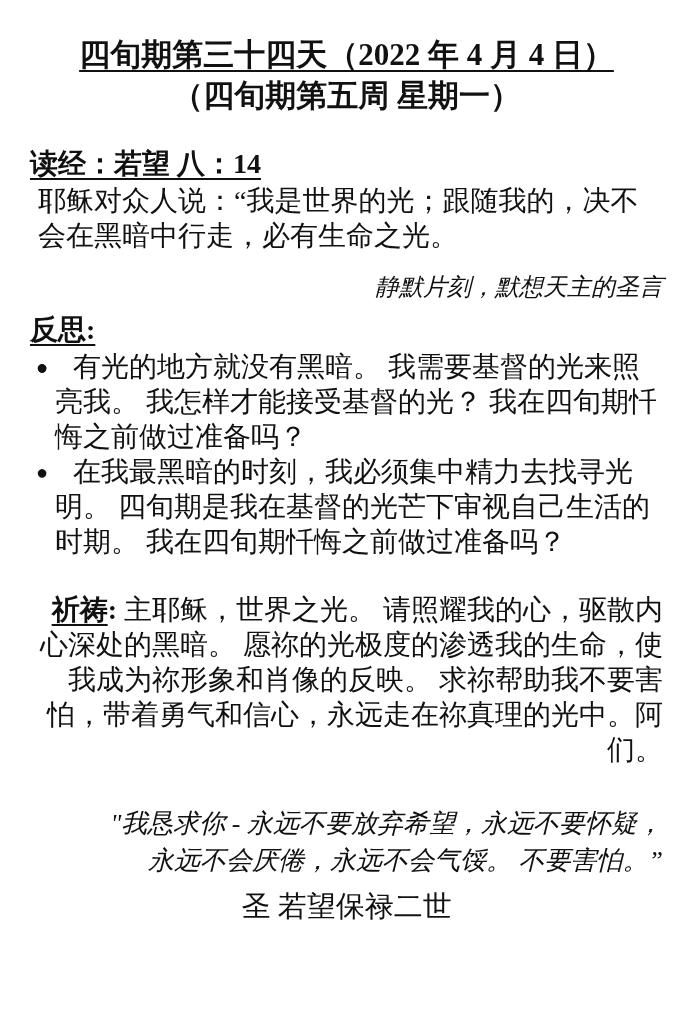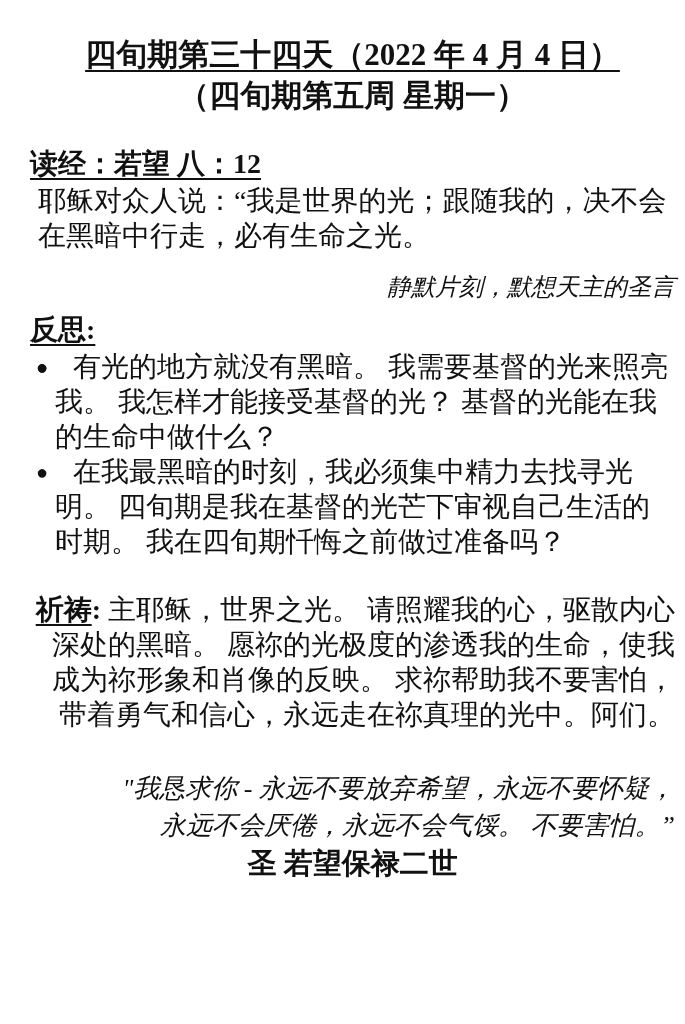--- a/index.html
+++ b/index.html
@@ -2,21 +2,21 @@
 <html lang="zh"><head>
 <meta charset="utf-8">
 <style>
   html, body { margin: 0; padding: 0; background: #ffffff; }
   .page {
     width: 685px;
     height: 1024px;
     box-sizing: border-box;
     background: #ffffff;
     color: #111111;
-    padding: 34px 10px 0 30px;
+    padding: 34px 22px 0 30px;
     font-family: "Liberation Serif", "DejaVu Serif", serif;
     font-size: 28px;
     line-height: 35px;
     overflow: hidden;
   }
   .center { text-align: center; }
   .bold { font-weight: bold; }
   .italic { font-style: italic; text-align: right; }
   .u {
     text-decoration: underline;
@@ -65,44 +65,44 @@
   }
   .prayer { margin: 33px 0 0 0; text-align: right; }
   .quote {
     font-size: 26px;
     line-height: 37px;
     margin: 38px 0 0 0;
   }
   .attribution {
     font-size: 29px;
     line-height: 38px;
-    font-weight: bold;
-    margin: 0;
+    font-weight: normal;
+    margin: 8px;
   }
 </style>
 </head>
 <body>
 
 <div class="page">
 
   <div class="title-block center">
     <h1 class="title"><span class="u">四旬期第三十四天（2022 年 4 月 4 日）</span></h1>
     <h2 class="subtitle">（四旬期第五周 星期一）</h2>
   </div>
 
-  <p class="reading-heading"><span class="u bold">读经：若望 八：12</span></p>
+  <p class="reading-heading"><span class="u bold">读经：若望 八：14</span></p>
   <p class="reading-text">耶稣对众人说：“我是世界的光；跟随我的，决不会在黑暗中行走，必有生命之光。</p>
 
   <p class="meditation italic center">静默片刻，默想天主的圣言</p>
 
   <p class="reflection-heading"><span class="u bold">反思:</span></p>
 
   <ul class="bullet-list">
     <li><span class="bullet-dot">●</span></li>
-    <li><span class="bullet-dot">●</span><span>有光的地方就没有黑暗。 我需要基督的光来照亮我。 我怎样才能接受基督的光？ 基督的光能在我的生命中做什么？</span></li>
+    <li><span class="bullet-dot">●</span><span>有光的地方就没有黑暗。 我需要基督的光来照亮我。 我怎样才能接受基督的光？ 我在四旬期忏悔之前做过准备吗？</span></li>
     <li><span class="bullet-dot">●</span><span>在我最黑暗的时刻，我必须集中精力去找寻光明。 四旬期是我在基督的光芒下审视自己生活的时期。 我在四旬期忏悔之前做过准备吗？</span></li>
   </ul>
 
   <p class="prayer"><span class="u bold">祈祷</span><span class="bold">: </span><span>主耶稣，世界之光。 请照耀我的心，驱散内心深处的黑暗。 愿祢的光极度的渗透我的生命，使我成为祢形象和肖像的反映。 求祢帮助我不要害怕，带着勇气和信心，永远走在祢真理的光中。阿们。</span></p>
 
   <p class="quote italic center"><span>"我恳求你 - 永远不要放弃希望，永远不要怀疑，</span><br><span>永远不会厌倦，永远不会气馁。 不要害怕。”</span></p>
 
   <p class="attribution center">圣 若望保禄二世</p>
 
 </div>

